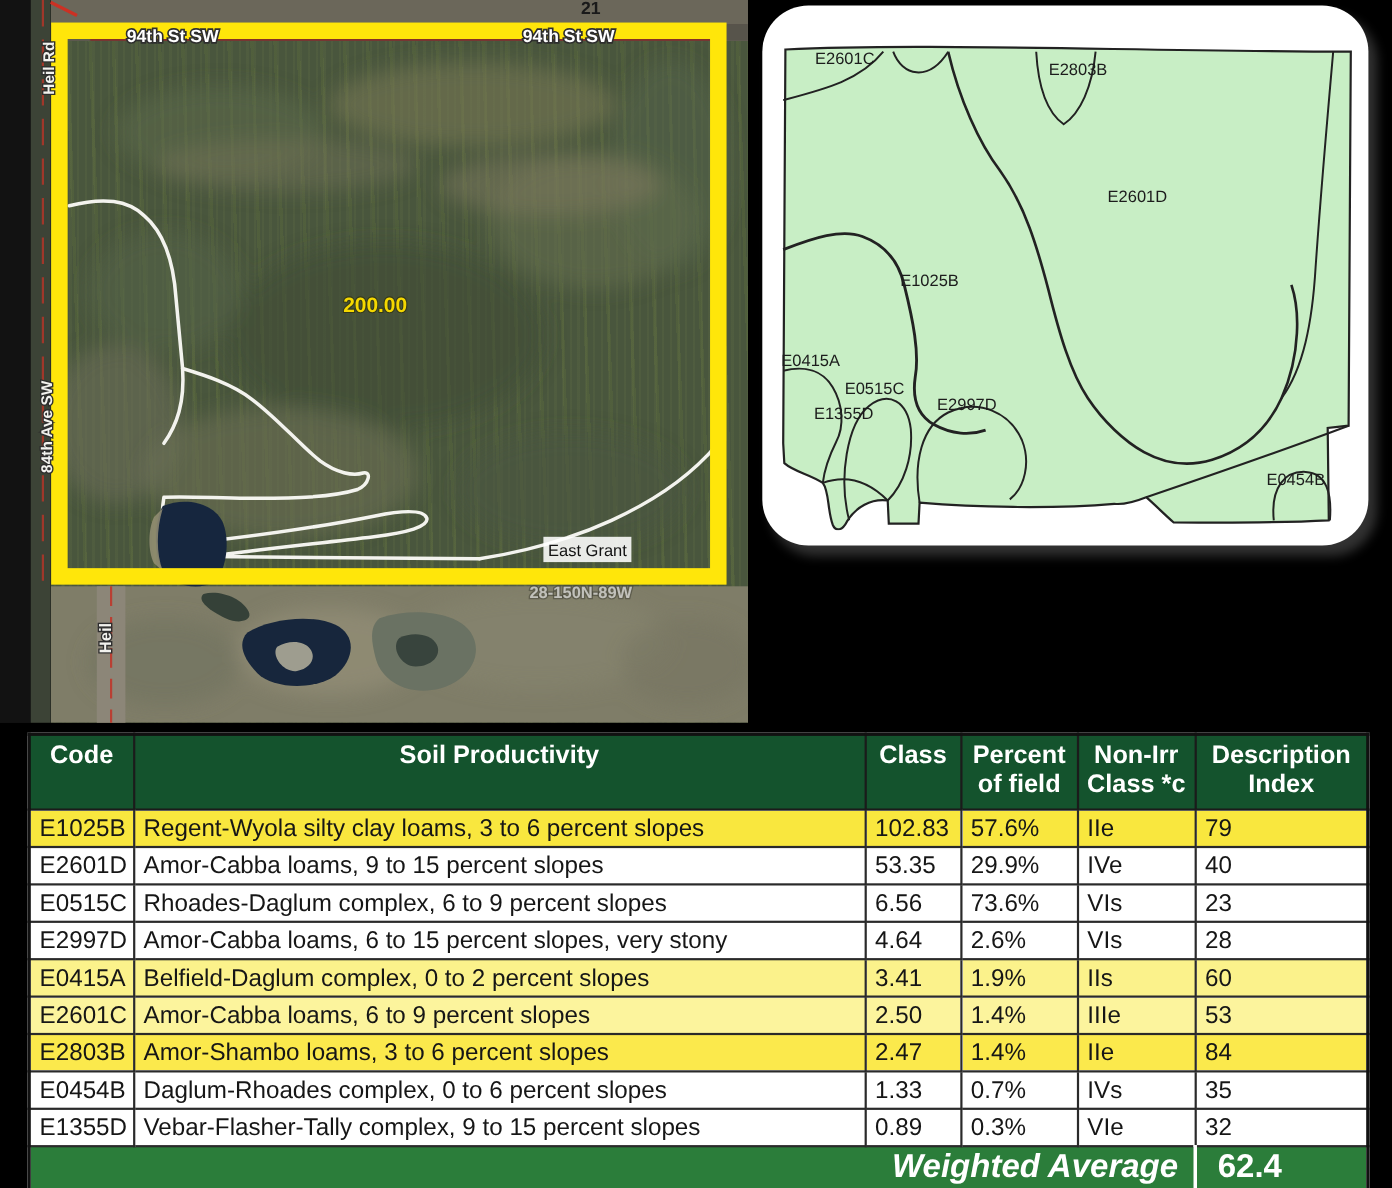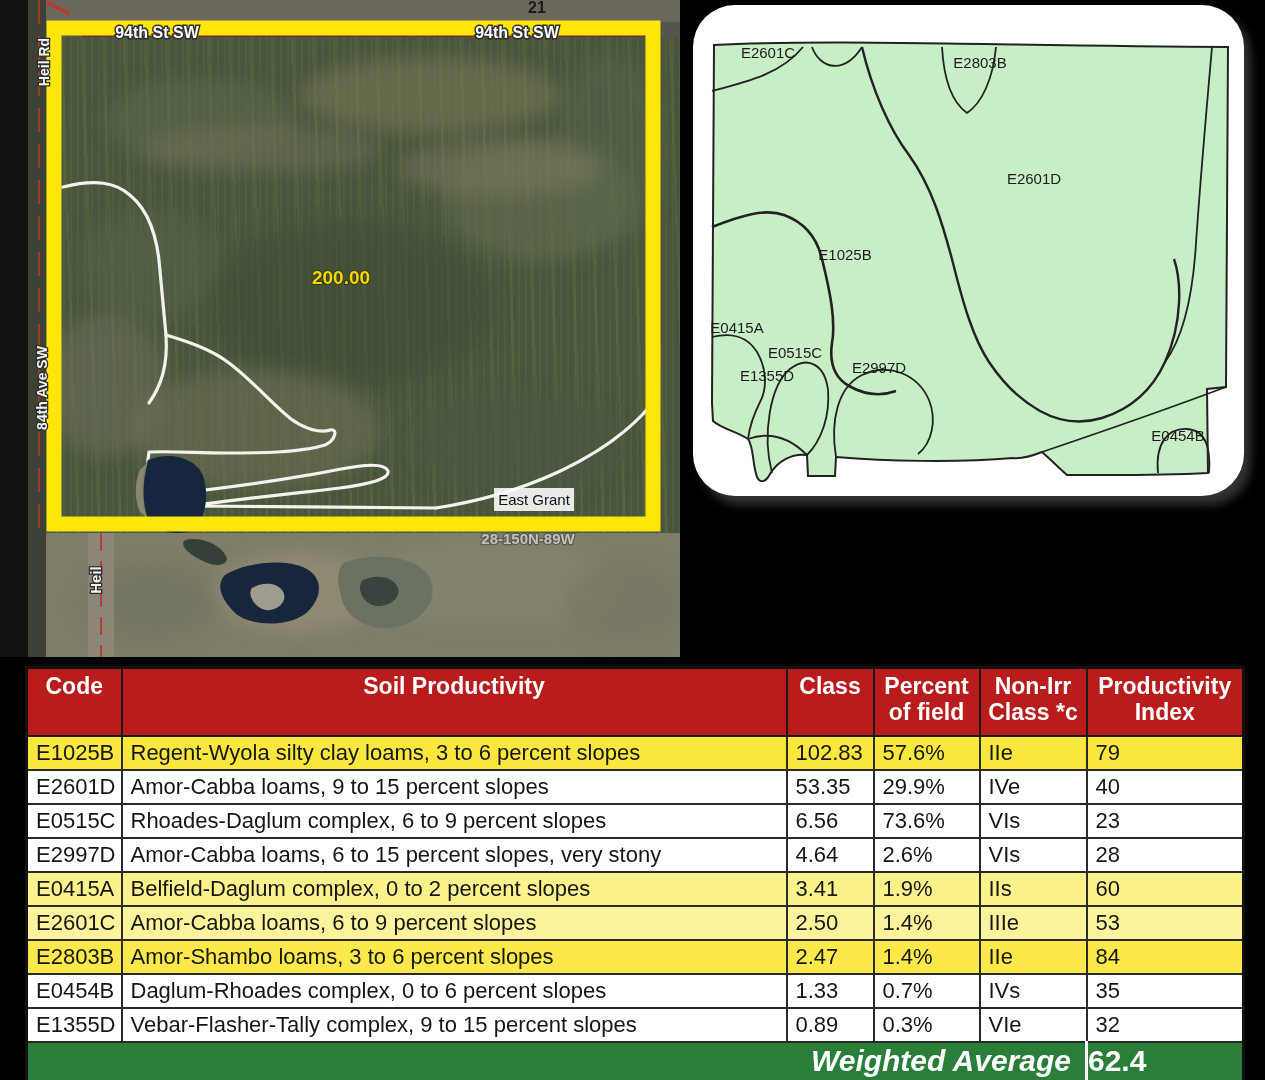--- a/index.html
+++ b/index.html
@@ -18,32 +18,32 @@
   
   #soilpanel{position:absolute;left:693px;top:5px;width:551px;height:491px;background:#fff;
              border-radius:42px;box-shadow:7px 9px 10px rgba(110,110,110,.45);}
   #soilpanel svg{position:absolute;left:17px;top:30px;}
   .soil-label{font-size:15px;fill:#1c1c1c;text-anchor:middle;font-family:"Liberation Sans",sans-serif;}
 
   
   #tablewrap{position:absolute;left:25px;top:666px;width:1217px;}
   table{width:100%;border-collapse:collapse;table-layout:fixed;background:#fff;
         border:3px solid #111;}
-  th{background:#b91c1c;color:#fff;font-size:23px;font-weight:bold;vertical-align:top;
+  th{background:#14532d;color:#fff;font-size:23px;font-weight:bold;vertical-align:top;
      padding:5px 4px 0 4px;height:61px;text-align:center;line-height:1.12;
      border:2px solid #1b1b1b;}
   td{font-size:22px;color:#161616;height:29px;padding:1px 8px 2px 8px;
      border:2px solid #2a2a2a;overflow:hidden;white-space:nowrap;}
   tr.hl-bright1 td{background:#f9e73e;}
   tr.hl-pale1  td{background:#fbf28b;}
   tr.hl-pale2  td{background:#fcf49d;}
   tr.hl-bright2 td{background:#fbe94c;}
   tfoot td{background:#2b7d3a;color:#fff;border:2px solid #1b1b1b;height:33px;padding-left:16px;}
   tfoot td.wa-label{text-align:right;font-style:italic;font-weight:bold;font-size:30px;padding-right:14px;}
-  tfoot td.wa-value{font-weight:bold;font-size:30px;border-left:3px solid #fff;padding-left:0;}
+  tfoot td.wa-value{font-weight:bold;font-size:30px;border-left:3px solid #fff;padding-left:19px;}
 </style>
 </head>
 <body>
 
 <div id="stage">
 
   <div id="photo">
     <svg width="680" height="657" viewBox="0 0 680 657">
       <defs>
           <filter id="b8" x="-40%" y="-40%" width="180%" height="180%">
@@ -167,21 +167,21 @@
           <col style="width:107px">
           <col style="width:157px">
       </colgroup>
       <thead>
         <tr>
           <th>Code</th>
           <th>Soil Productivity</th>
           <th>Class</th>
           <th>Percent of field</th>
           <th>Non-Irr Class *c</th>
-          <th>Productivity Index</th>
+          <th>Description Index</th>
         </tr>
       </thead>
       <tbody>
         <tr class="hl-bright1">
           <td>E1025B</td>
           <td>Regent-Wyola silty clay loams, 3 to 6 percent slopes</td>
           <td>102.83</td>
           <td>57.6%</td>
           <td>IIe</td>
           <td>79</td>

